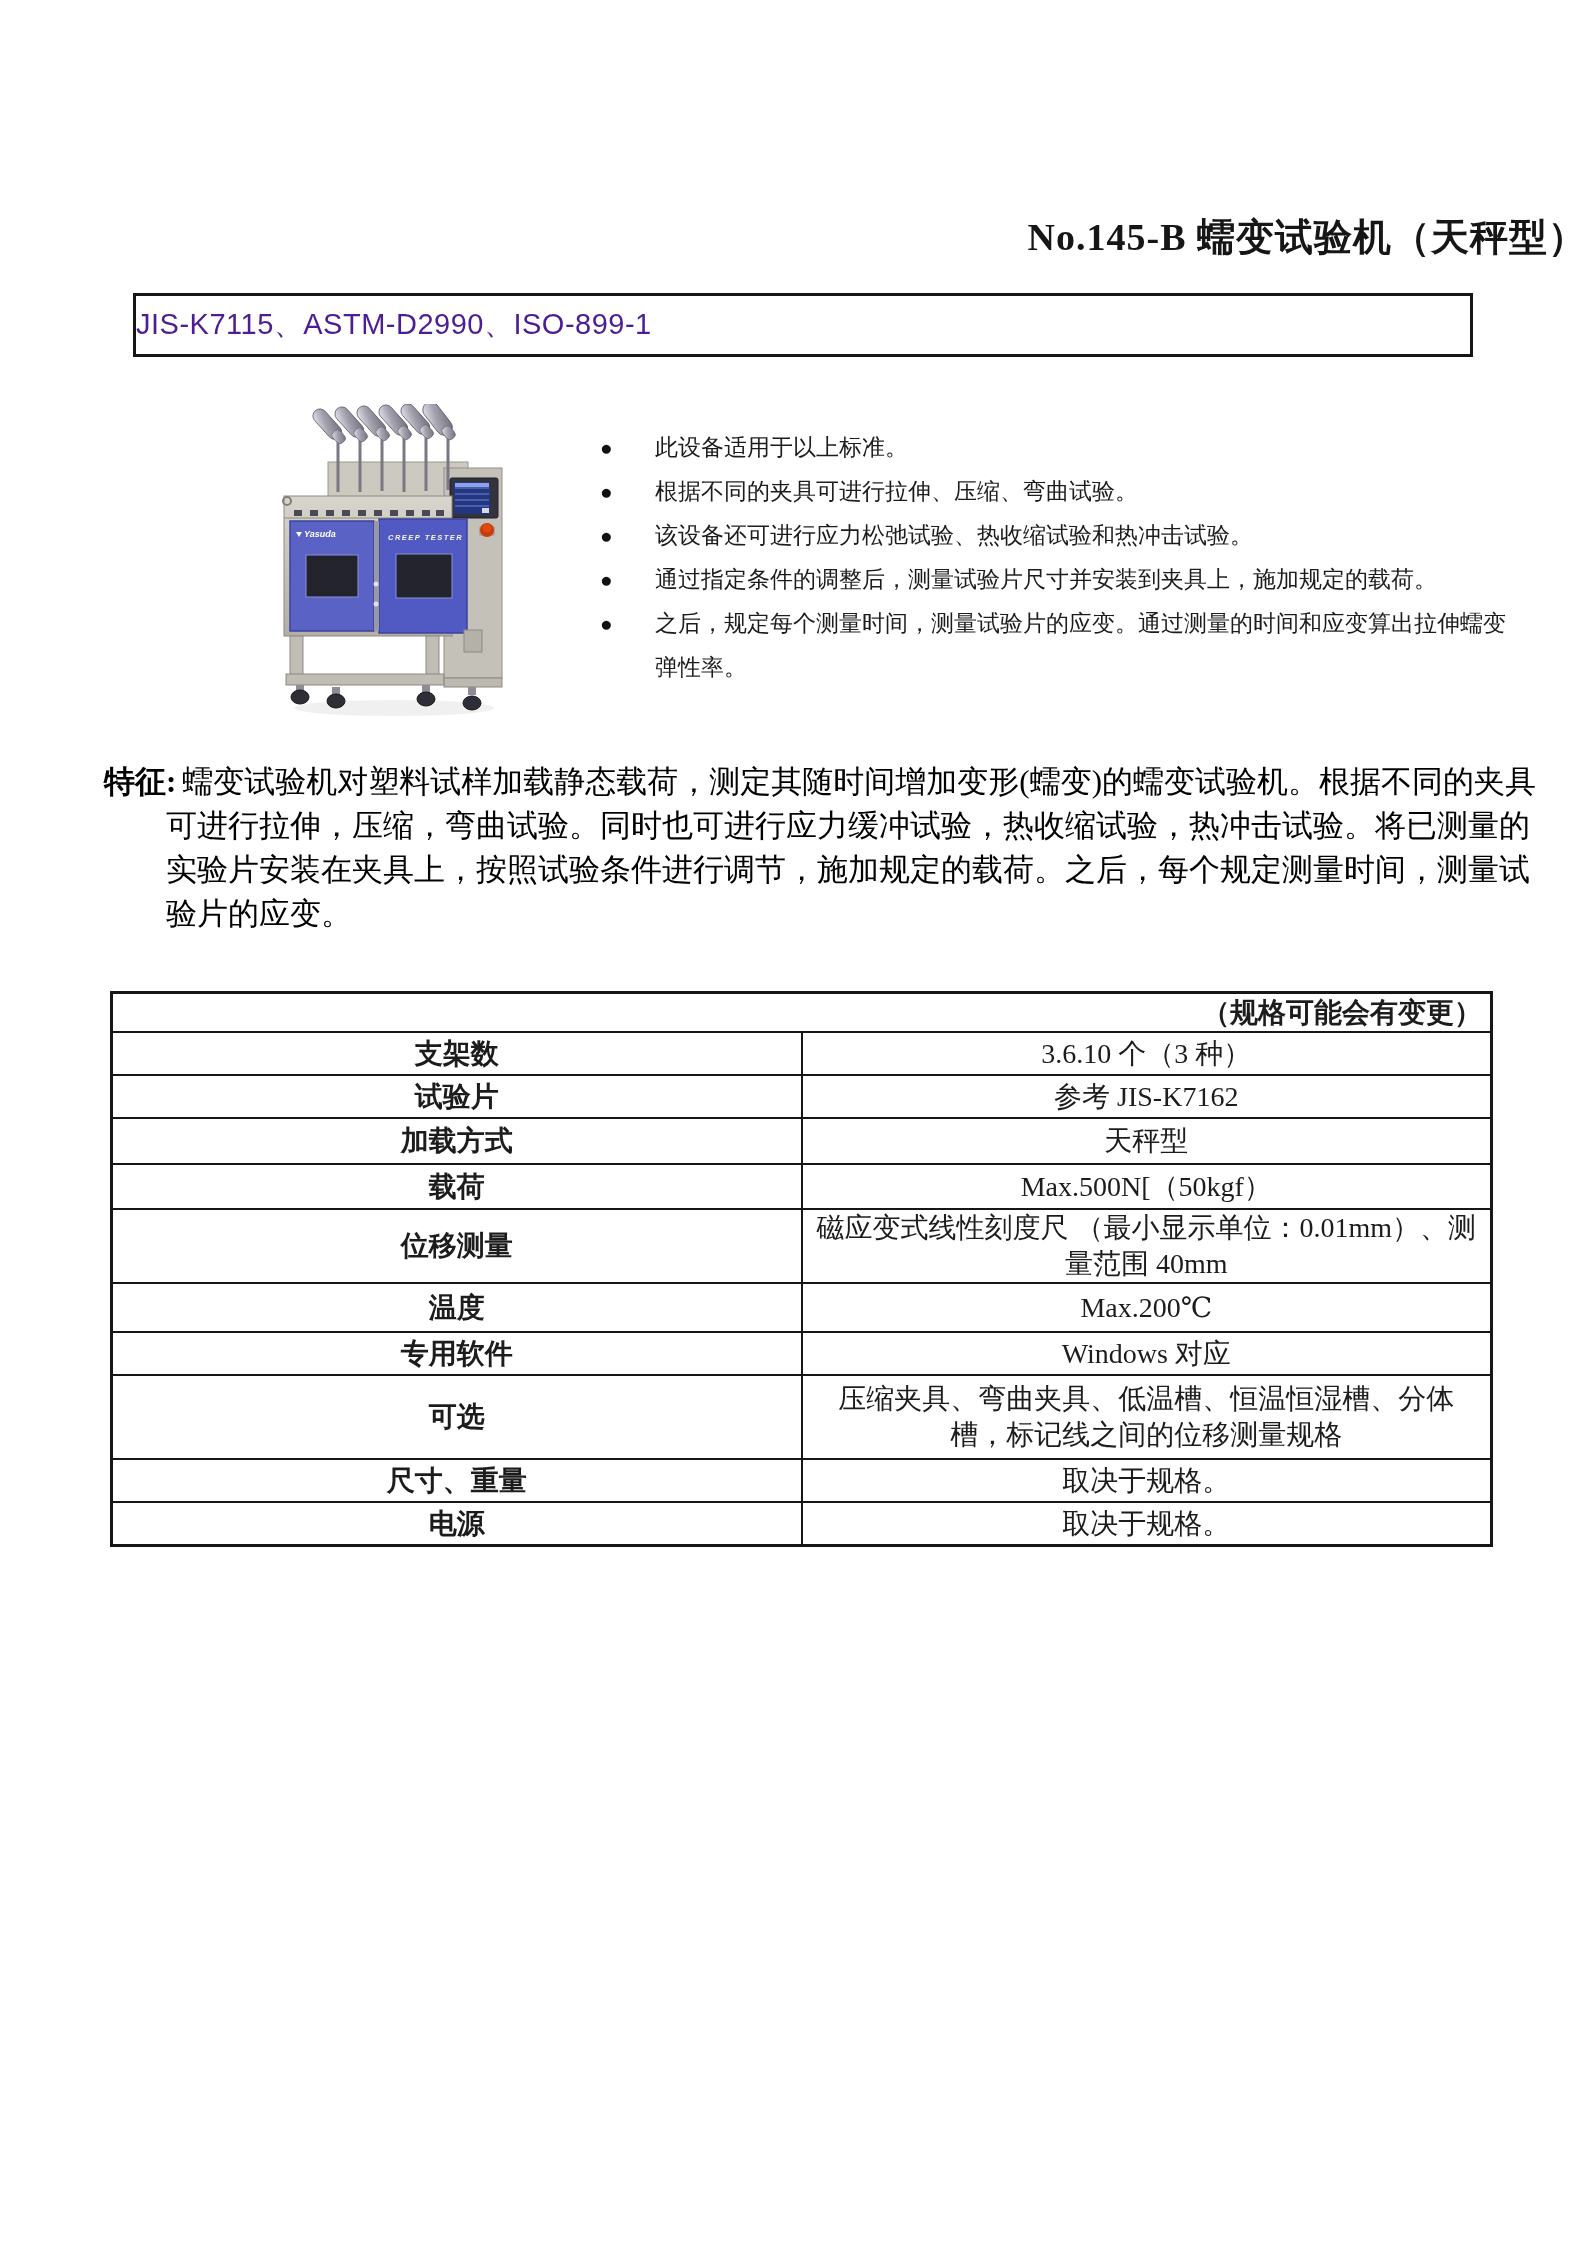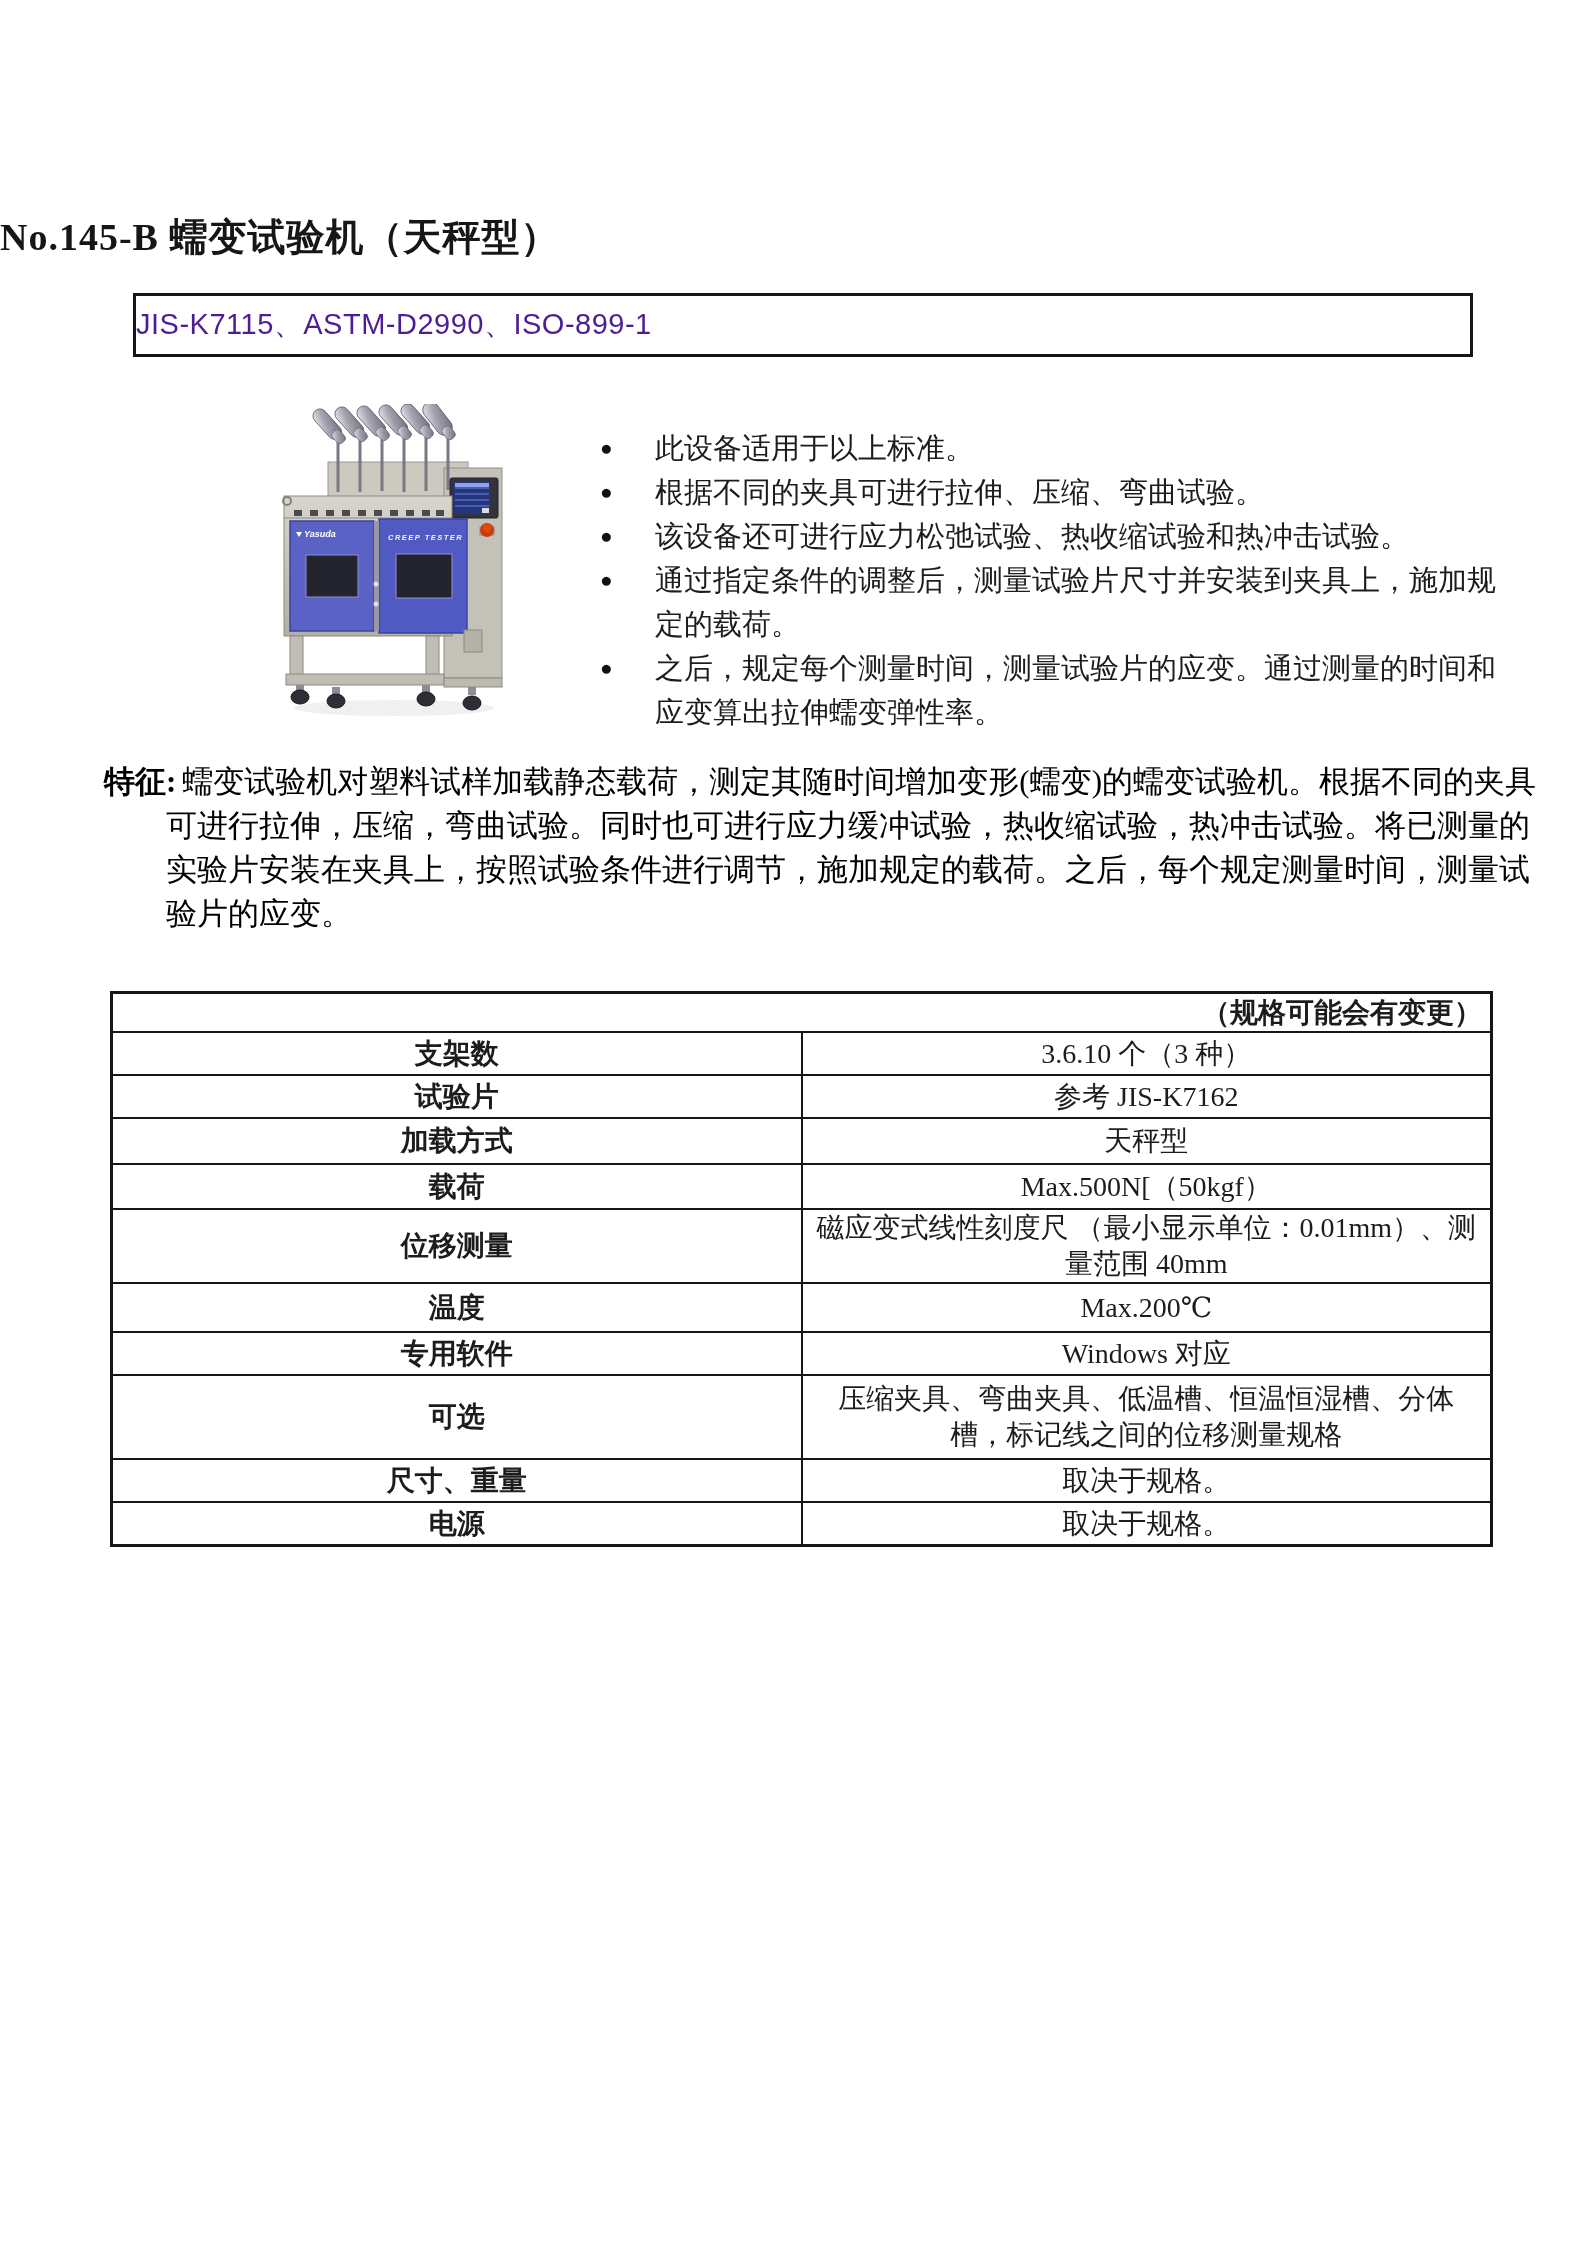--- a/index.html
+++ b/index.html
@@ -8,21 +8,21 @@
     background:#ffffff;
     position:relative;
     font-family:"Liberation Serif","DejaVu Serif",serif;
     color:#1c1c1c;
     -webkit-font-smoothing:antialiased;
   }
 
   
   .doc-title{
     position:absolute;left:0;top:212px;width:1587px;
-    text-align:left;
+    text-align:right;
     font-size:38px;font-weight:600;letter-spacing:1px;
     color:#161616;
   }
 
   
   .standards-box{
     position:absolute;left:133px;top:293px;width:1334px;height:58px;
     border:3px solid #161616;
     display:flex;align-items:center;justify-content:flex-start;
     font-family:"Liberation Sans","DejaVu Sans",sans-serif;
@@ -33,21 +33,21 @@
   .product-photo{
     position:absolute;left:276px;top:404px;width:244px;height:316px;
   }
   .product-photo svg{width:100%;height:100%;display:block;}
   .logo-text{font-family:"Liberation Sans",sans-serif;font-weight:bold;font-style:italic;}
 
   
   .bullet-list{
     position:absolute;left:598px;top:426px;width:925px;
     list-style:none;margin:0;padding:0;
-    font-size:29px;line-height:44px;color:#1c1c1c;
+    font-size:23px;line-height:44px;color:#1c1c1c;
   }
   .bullet-list li{
     position:relative;
     padding-left:57px;
     margin:0;
   }
   .bullet-list li::before{
     content:"●";
     position:absolute;left:2px;top:0;
     font-size:21px;color:#111;

